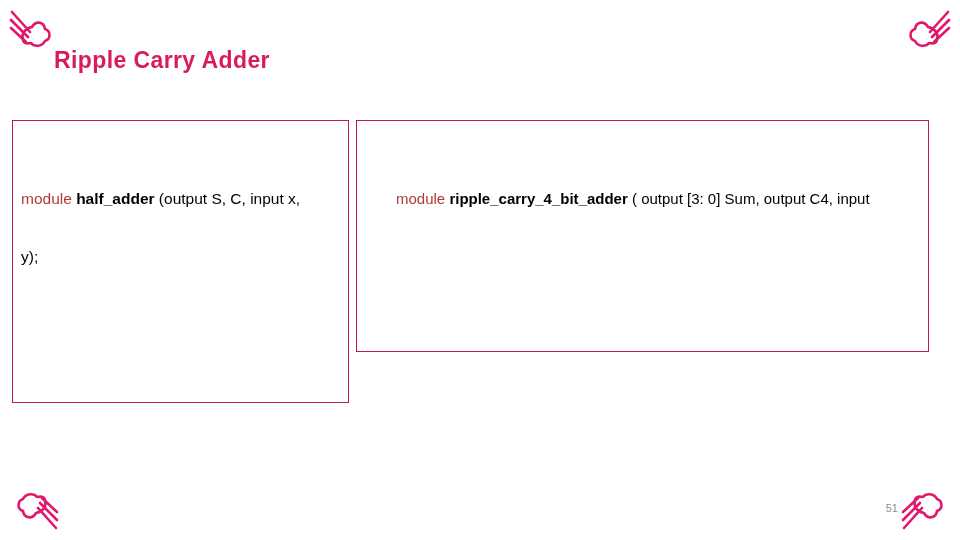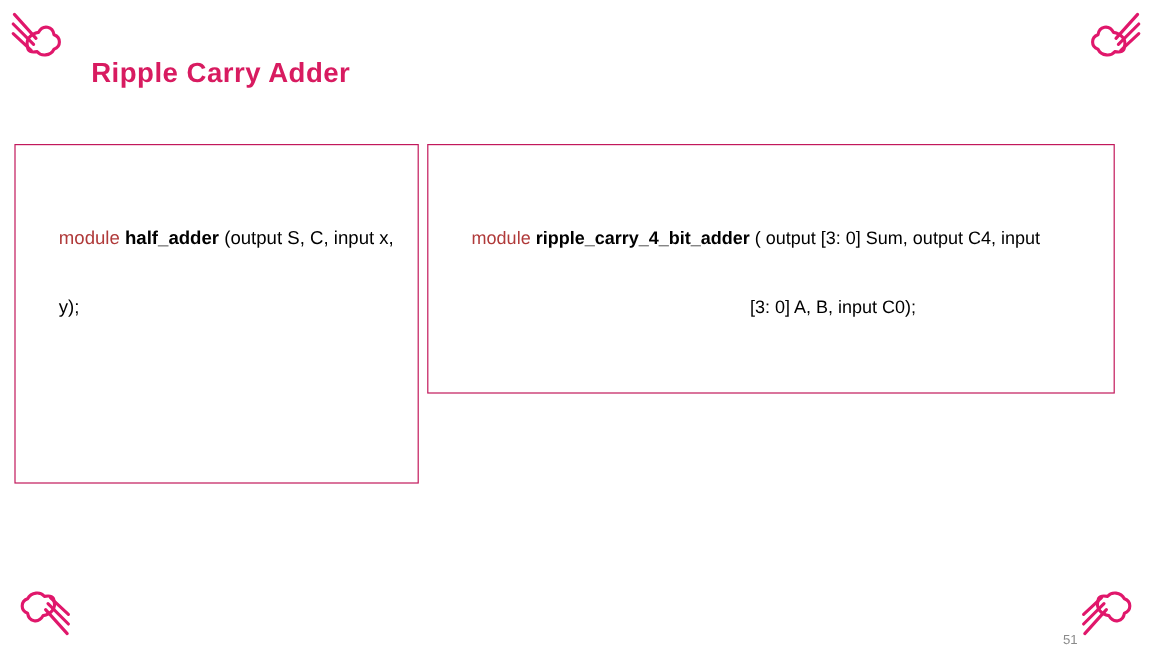--- a/index.html
+++ b/index.html
@@ -31,21 +31,21 @@
   }
   .logo svg { display: block; width: 100%; height: 100%; }
   .logo-tl { left: 8px;  top: 6px; }
   .logo-tr { right: 8px; top: 6px;  transform: scaleX(-1); }
   .logo-bl { left: 8px;  bottom: 6px; transform: scaleY(-1) scaleX(-1); }
   .logo-br { right: 8px; bottom: 6px; transform: scaleY(-1); }
 
   
   .slide-title {
     position: absolute;
-    left: 76px;
+    left: 54px;
     top: 47px;
     font-size: 23px;
     font-weight: bold;
     color: #D81B60;
     letter-spacing: 0.4px;
     white-space: nowrap;
   }
 
   
   .code-box {
@@ -58,51 +58,52 @@
   .box-left {
     left: 12px;
     top: 120px;
     width: 337px;
     height: 283px;
   }
   .box-right {
     left: 356px;
     top: 120px;
     width: 573px;
-    height: 208px;
+    height: 232px;
+    padding-left: 31px;
   }
 
   .code {
     font-family: "Liberation Sans", sans-serif;
     color: #000000;
     font-size: 15.5px;
     line-height: 19.5px;
     white-space: pre-wrap;
   }
   .box-left .code {
     padding: 9px 4px 0 8px;
   }
   .box-right .code {
     padding: 9px 4px 0 8px;
     font-size: 15px;
     line-height: 19.5px;
   }
 
-  .ln { display: block; min-height: 19.5px; margin-left: 28px; }
+  .ln { display: block; min-height: 19.5px; }
 
   .kw   { color: #B03A3A; font-weight: normal; }
   .name { color: #000000; font-weight: bold; }
   .ind1 { display: inline-block; width: 76px; }
   .ind-deep { display: inline-block; width: 232px; }
 
   
   .page-num {
     position: absolute;
     right: 62px;
-    bottom: 0;
+    bottom: 26px;
     font-size: 11px;
     color: #8A8A8A;
   }
 </style>
 </head>
 <body>
 
 <div class="slide">
 
   <div class="logo logo-tl">
@@ -169,21 +170,20 @@
       
       
 
     </div>
   </div>
 
   <div class="code-box box-right">
     <div class="code">
 
       <span class="ln"><span class="kw">module</span> <span class="name">ripple_carry_4_bit_adder</span><span> ( output [3: 0] Sum, output C4, input</span></span>
-      <span class="ln"><span class="ind-deep"></span><span>[3: 0] A, B, input C0);</span></span>
       
       
       
       
       
       
       
 
     </div>
   </div>

